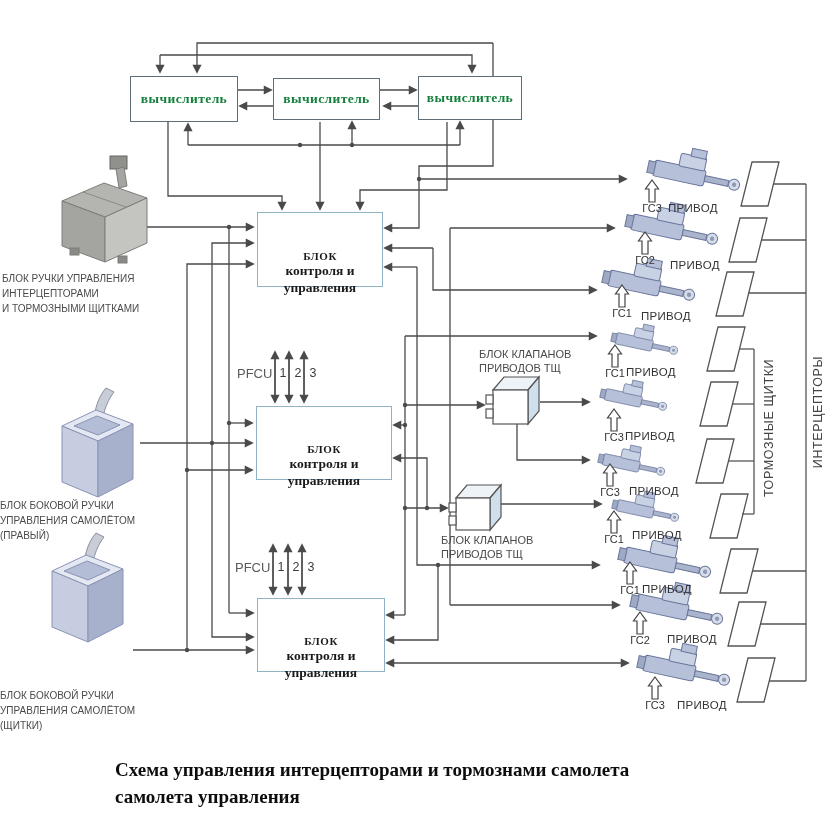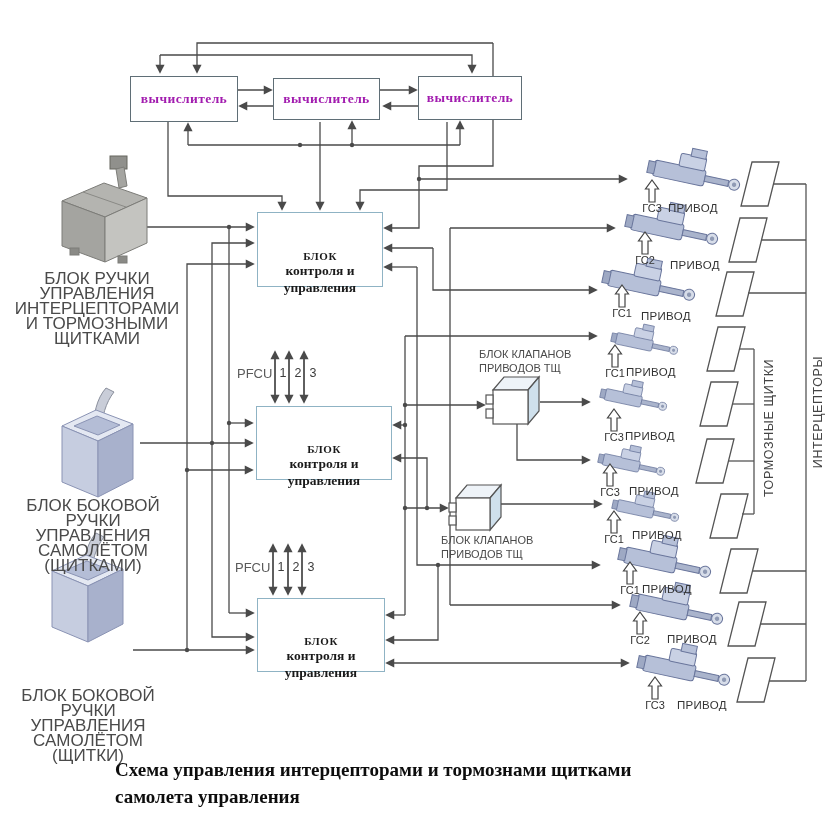--- a/index.html
+++ b/index.html
@@ -2,27 +2,27 @@
 <html><head>
 <meta charset="utf-8">
 <style>
   html,body{margin:0;padding:0;}
   body{width:840px;height:840px;position:relative;background:#fff;overflow:hidden;
        font-family:"Liberation Sans",sans-serif;}
   #wires{position:absolute;left:0;top:0;width:840px;height:840px;}
   .box{position:absolute;background:#fff;display:flex;align-items:center;justify-content:center;
        text-align:center;box-sizing:border-box;}
   .computer{border:1.6px solid #5f6e76;font-family:"Liberation Serif",serif;font-weight:bold;
-       font-size:13.5px;color:#a21caf;letter-spacing:.4px;}
+       font-size:13.5px;color:#15803d;letter-spacing:.4px;}
   .cblock{border:1.6px solid #8fb3c4;flex-direction:column;font-family:"Liberation Serif",serif;
        font-weight:bold;color:#1a1a1a;}
   .cblock .t{font-size:11px;letter-spacing:.5px;margin-top:46px;}
   .cblock .s{font-size:13.5px;line-height:17px;width:90px;}
   .lbl{position:absolute;color:#4a4a4a;}
-  .devlbl{font-size:17px;line-height:15px;text-align:center;color:#4a4a4a;}
+  .devlbl{font-size:10px;line-height:15px;text-align:left;color:#4a4a4a;}
   .valvelbl{font-size:11px;line-height:13.5px;color:#4a4a4a;}
   .gs{font-size:11px;color:#333;text-align:center;width:36px;}
   .priv{font-size:11.5px;color:#333;text-align:left;width:60px;letter-spacing:.3px;}
   .pfcu{font-size:13px;color:#5a5a5a;}
   .pfcun{font-size:12.5px;color:#3c3c3c;width:10px;text-align:center;}
   .vert{font-size:12.5px;color:#444;text-align:center;letter-spacing:.6px;transform:rotate(-90deg);}
   .caption{font-family:"Liberation Serif",serif;font-weight:bold;font-size:19px;line-height:27px;
        color:#0d0d0d;}
 </style>
 </head>
@@ -263,21 +263,21 @@
 <div class="lbl pfcun" style="left:306px;top:560px;">3</div>
 
 <div class="lbl devlbl" style="left:2px;top:271px;width:190px;">
   <div>БЛОК РУЧКИ УПРАВЛЕНИЯ</div>
   <div>ИНТЕРЦЕПТОРАМИ</div>
   <div>И ТОРМОЗНЫМИ ЩИТКАМИ</div>
 </div>
 <div class="lbl devlbl" style="left:0px;top:498px;width:186px;">
   <div>БЛОК БОКОВОЙ РУЧКИ</div>
   <div>УПРАВЛЕНИЯ САМОЛЁТОМ</div>
-  <div>(ЩИТКАМИ)</div>
+  <div>(ПРАВЫЙ)</div>
 </div>
 <div class="lbl devlbl" style="left:0px;top:688px;width:176px;">
   <div>БЛОК БОКОВОЙ РУЧКИ</div>
   <div>УПРАВЛЕНИЯ САМОЛЁТОМ</div>
   <div>(ЩИТКИ)</div>
 </div>
 
 <div class="lbl valvelbl" style="left:479px;top:348px;">
   <div>БЛОК КЛАПАНОВ</div>
   <div>ПРИВОДОВ ТЩ</div>
@@ -305,15 +305,15 @@
 <div class="lbl priv" style="left:642px;top:583px;">ПРИВОД</div>
 <div class="lbl gs" style="left:622px;top:634px;">ГС2</div>
 <div class="lbl priv" style="left:667px;top:633px;">ПРИВОД</div>
 <div class="lbl gs" style="left:637px;top:699px;">ГС3</div>
 <div class="lbl priv" style="left:677px;top:699px;">ПРИВОД</div>
 
 <div class="lbl vert" style="left:700px;top:420px;width:140px;height:16px;">ТОРМОЗНЫЕ ЩИТКИ</div>
 <div class="lbl vert" style="left:749px;top:404px;width:140px;height:16px;">ИНТЕРЦЕПТОРЫ</div>
 
 <div class="lbl caption" style="left:115px;top:756px;width:660px;color:#0d0d0d;">
-  <div>Схема управления интерцепторами и тормознами щитками</div>
+  <div>Схема управления интерцепторами и тормознами самолета</div>
   <div>самолета управления</div>
 </div>
 
 </body></html>

